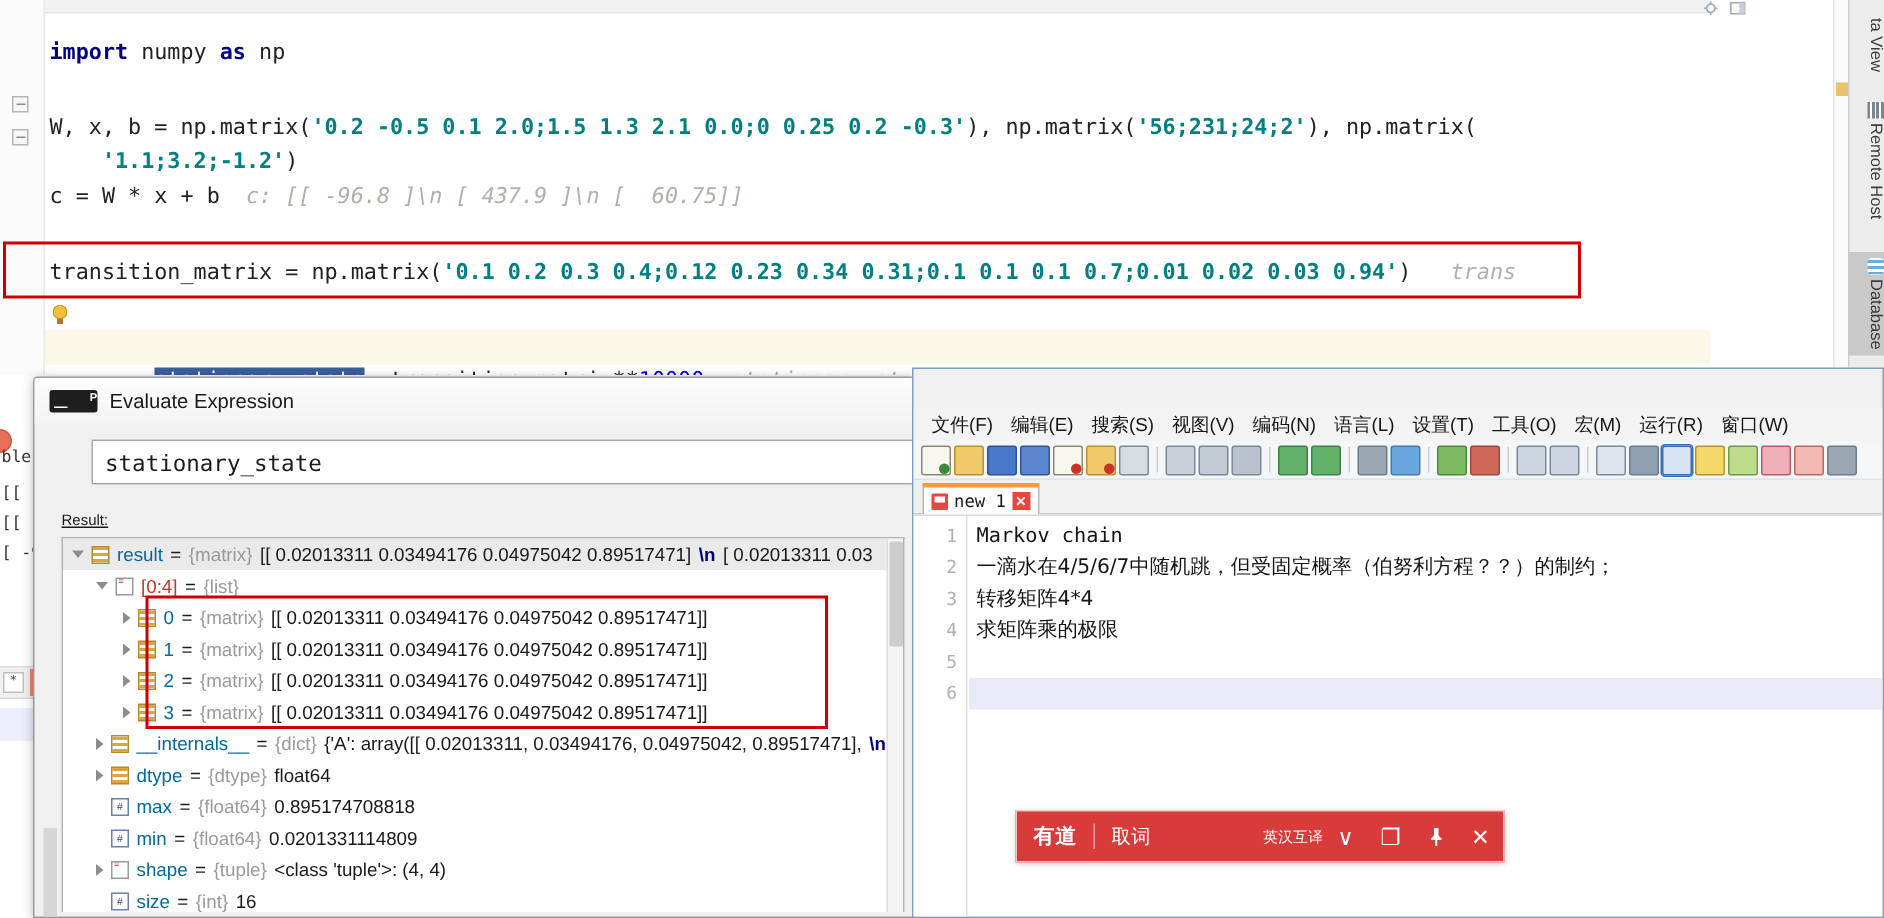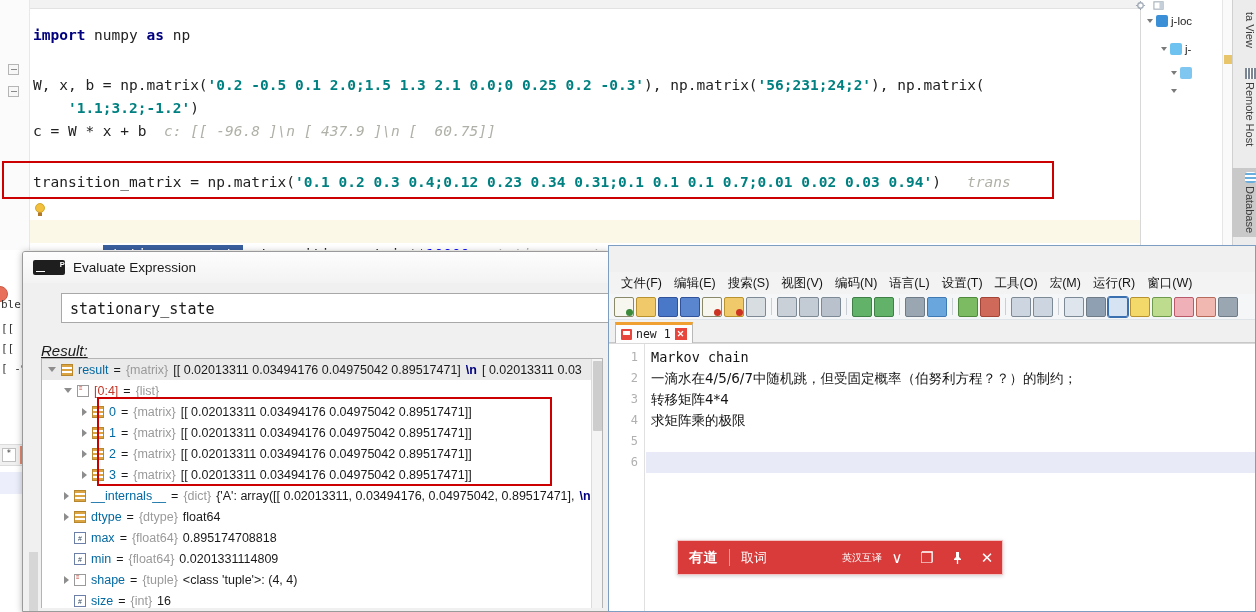--- a/index.html
+++ b/index.html
@@ -171,21 +171,21 @@
     width: 9px; height: 1.5px; background: #fff;
   }
   .dlg-expr {
     position: absolute; left: 38px; top: 41px; width: 560px; height: 30px;
     background: #ffffff; border: 1px solid #a8a8a8;
     font-family: "DejaVu Sans Mono", monospace; font-size: 15px;
     color: #1a1a1a; padding: 4px 8px; line-height: 22px;
   }
   .dlg-resultlbl {
     position: absolute; left: 18px; top: 90px;
-    font-size: 15px; color: #1a1a1a; font-style: italic;
+    font-size: 10px; color: #1a1a1a;
   }
   .dlg-resultlbl u { text-decoration: underline; }
   .dlg-tree {
     position: absolute; left: 18px; top: 106px; width: 562px; height: 250px;
     background: #ffffff; border: 1px solid #b4b4b4; border-bottom: none;
     overflow: hidden;
     font-size: 12.5px; color: #1a1a1a;
   }
   .trow {
     position: absolute; left: 0; width: 100%; height: 21px;
@@ -407,41 +407,20 @@
       
       <div class="red-box" style="left:-28px; top:152px; width:1052px; height:38px;"></div>
 
       
       <svg class="bulb" style="left:4px; top:194px;" viewBox="0 0 12 14">
         <circle cx="6" cy="5" r="4.5" fill="#f2c03c" stroke="#c79a18" stroke-width=".8"></circle>
         <rect x="4" y="9.5" width="4" height="3.5" fill="#b0762a"></rect>
       </svg>
     </div>
 
-    <div class="ide-toolwin">
-      <div id="tw-rows">
-          <div class="tw-row" style="top: 6px; left: 6px;">
-            <span class="tri down"></span>
-            <span style="width: 12px; height: 12px; display: inline-block; border-radius: 2px; background: rgb(59, 143, 214);"></span>
-            <span>j-loc</span>
-          </div>
-          <div class="tw-row" style="top: 34px; left: 20px;">
-            <span class="tri down"></span>
-            <span style="width: 12px; height: 12px; display: inline-block; border-radius: 2px; background: rgb(110, 194, 239);"></span>
-            <span>j-</span>
-          </div>
-          <div class="tw-row" style="top: 58px; left: 30px;">
-            <span class="tri down"></span>
-            <span style="width: 12px; height: 12px; display: inline-block; border-radius: 2px; background: rgb(127, 199, 240);"></span>
-          </div>
-          <div class="tw-row" style="top: 80px; left: 30px;">
-            <span class="tri down"></span>
-          </div>
-        </div>
-    </div>
 
     <div class="ide-scroll">
       <div style="position:absolute;left:1px;top:55px;width:8px;height:9px;background:#e8c46a;"></div>
     </div>
 
     <div class="ide-sidetabs">
       <div class="vtab" style="top:-6px;">
         <span class="vtab-ico"></span><span>ta View</span>
       </div>
       <div class="vtab" style="top:64px;">

